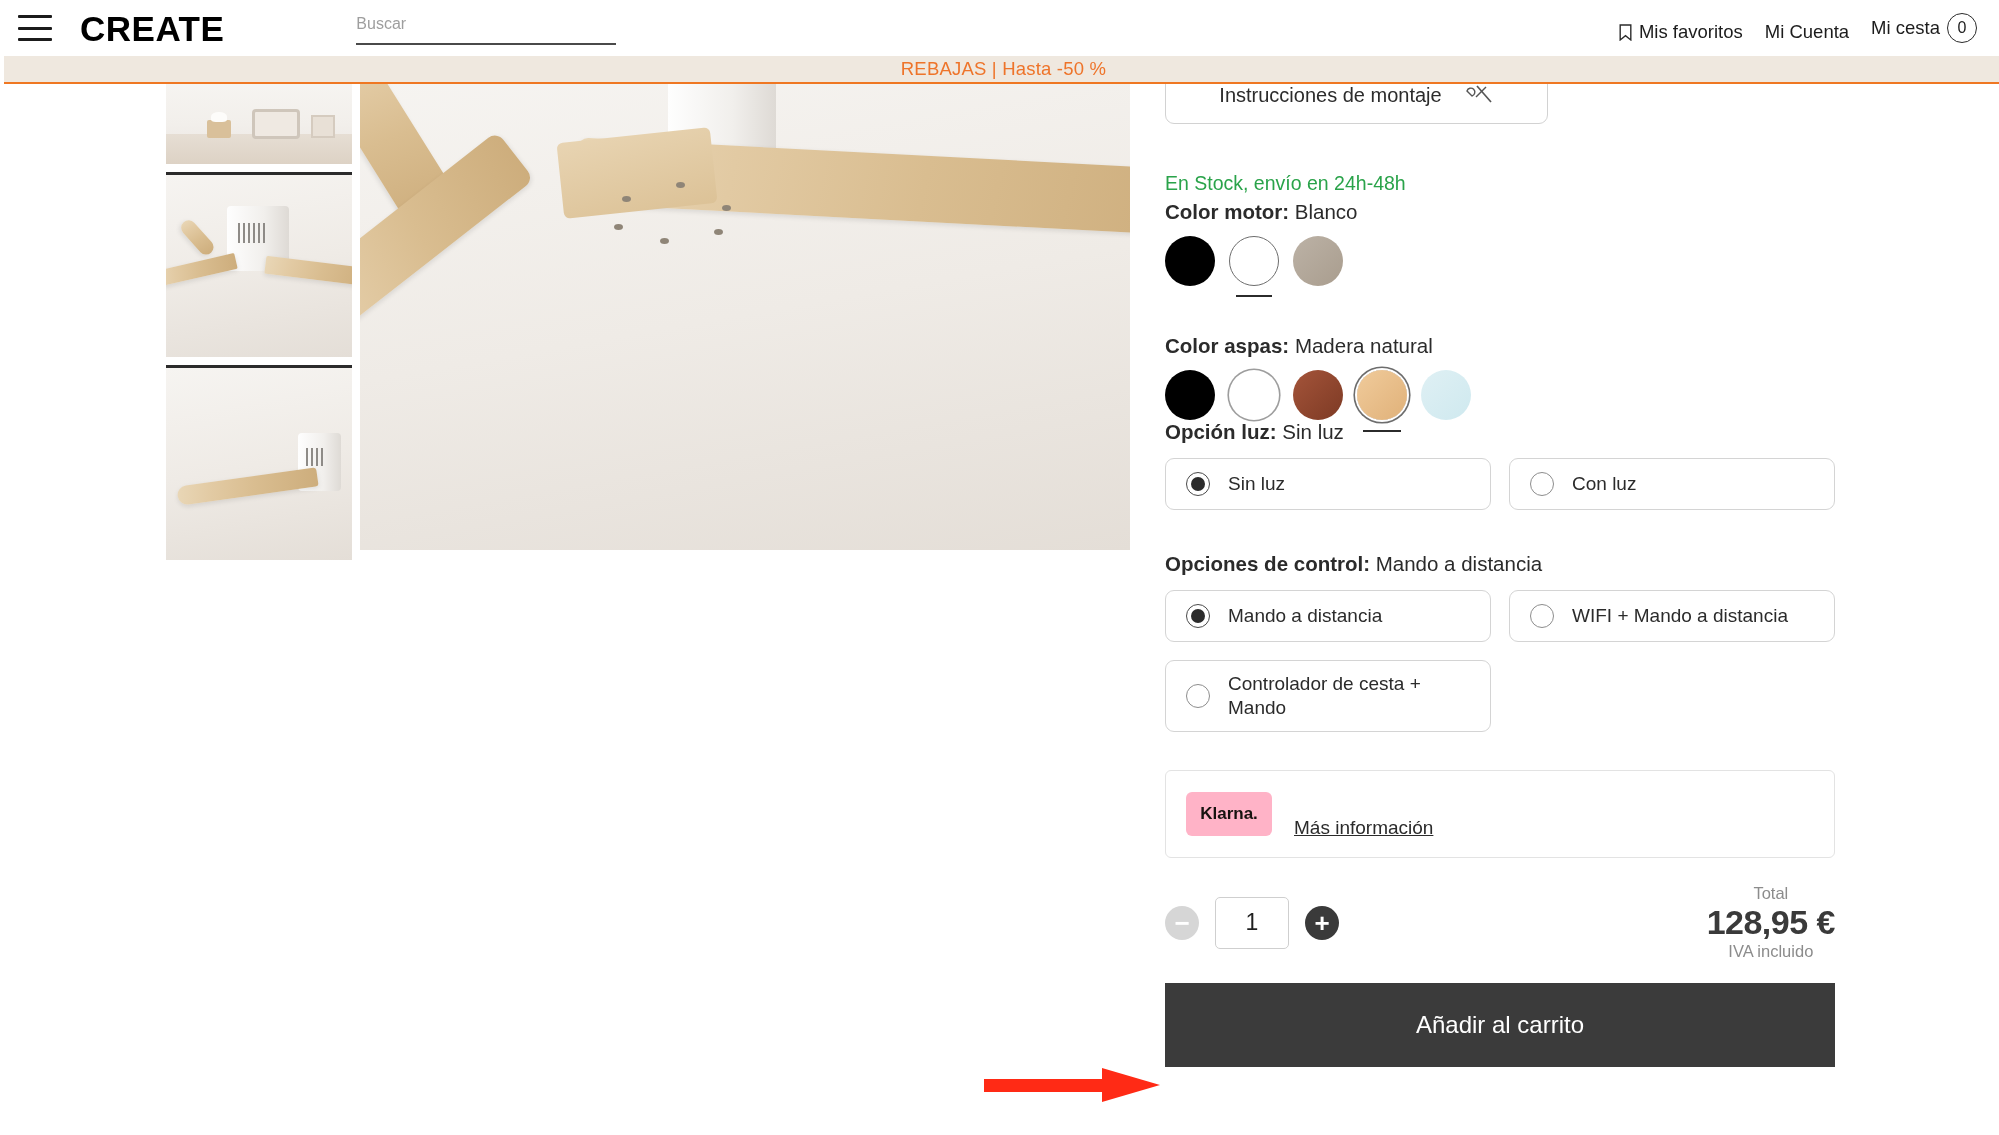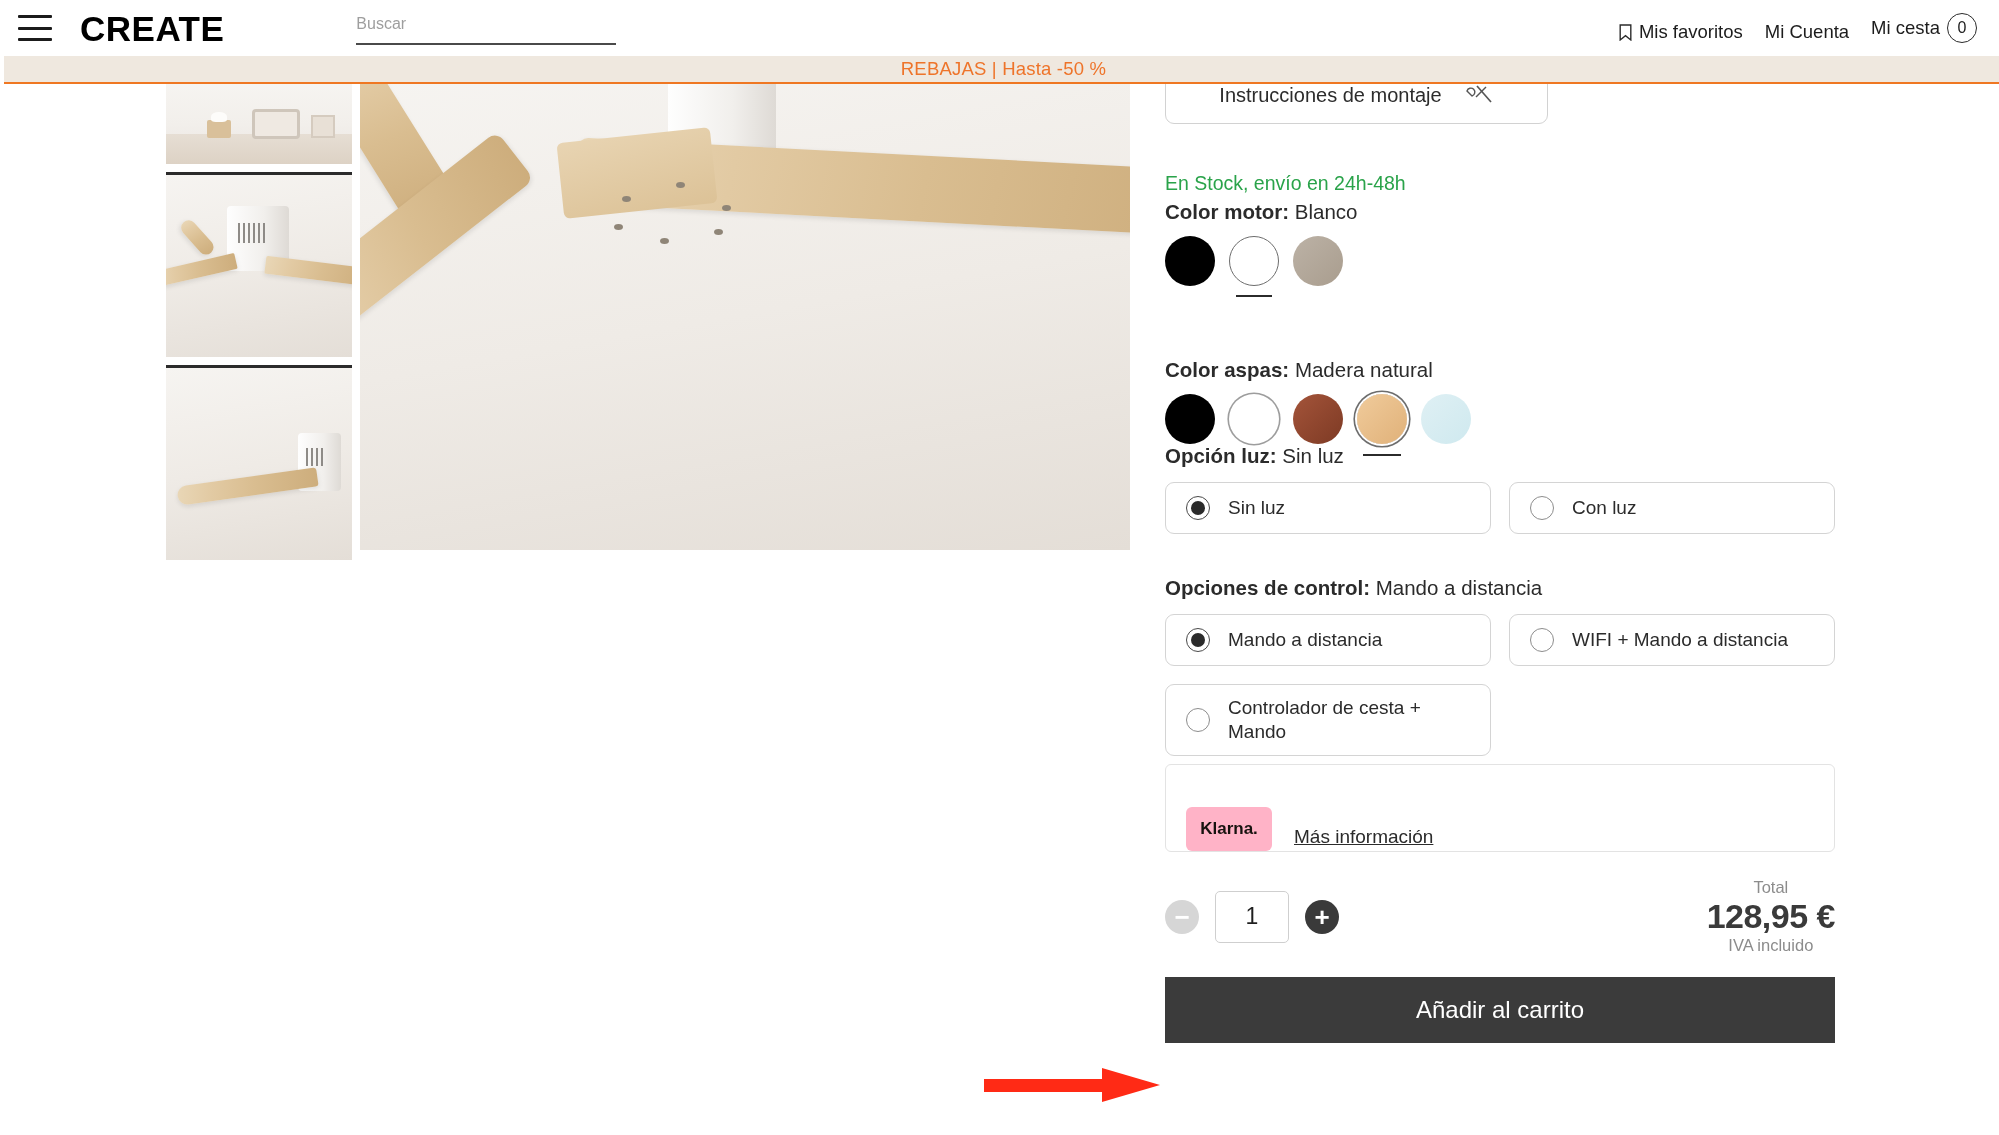--- a/index.html
+++ b/index.html
@@ -152,22 +152,22 @@
     flex:0 0 24px; display:flex; align-items:center; justify-content:center; background:#fff;
   }
   .radio-dot.on { border-color:#4a4a4a; }
   .radio-dot.on::after {
     content:""; width:14px; height:14px; border-radius:50%; background:#2b2b2b;
   }
   .radio-lbl { font-size:19px; color:#2b2b2b; line-height:1.24; }
 
   
   .klarna {
-    margin-top:8px; width:670px; height:88px; border:1.4px solid #e3e3e3;
-    border-radius:6px; display:flex; align-items:flex-end; padding:0 20px; gap:22px;
+    margin-top:38px; width:670px; height:88px; border:1.4px solid #e3e3e3;
+    border-radius:6px; display:flex; align-items:center; padding:0 20px; gap:22px;
   }
   .klarna-badge {
     width:86px; height:44px; background:#ffb3c7; border-radius:6px;
     display:flex; align-items:center; justify-content:center;
     font-size:17px; font-weight:bold; color:#17120f;
   }
   .klarna-txt { font-size:19px; color:#2b2b2b; line-height:1.5; }
   .klarna-link { text-decoration:underline; cursor:pointer; color:#2b2b2b; display:inline-block; }
 
   
@@ -183,21 +183,21 @@
     width:74px; height:52px; border:1.4px solid #cfcfcf; border-radius:5px;
     margin:0 16px; text-align:center; font-size:23px; color:#1f1f1f;
     font-family:"Liberation Sans", sans-serif; outline:none; background:#fff;
   }
   .total-block { margin-left:auto; text-align:center; }
   .total-lbl { font-size:16.5px; color:#8c8c8c; }
   .total-amt { font-size:34px; font-weight:bold; color:#3a3a3a; line-height:1.15; letter-spacing:-0.5px; }
   .total-sub { font-size:16.5px; color:#8c8c8c; }
 
   .cart-btn {
-    margin-top:22px; width:670px; height:66px; background:#3b3b3b; color:#fff;
+    margin-top:22px; width:670px; height:84px; background:#3b3b3b; color:#fff;
     border:none; font-size:24px; cursor:pointer; display:flex;
     align-items:center; justify-content:center; font-family:"Liberation Sans", sans-serif;
   }
 
   
   .arrow { position:absolute; left:984px; top:1068px; width:176px; height:34px; z-index:40; }
 </style>
 </head>
 <body>
 
@@ -307,21 +307,21 @@
         <b>Color motor:</b>
         <span>Blanco</span>
       </div>
       <div class="swatch-row">
         <div class="swatch sw-black"></div>
         <div class="swatch sw-white outline sel"></div>
         <div class="swatch sw-taupe"></div>
       </div>
     </div>
 
-    <div style="margin-top:72px;">
+    <div style="margin-top:48px;">
       <div class="opt-label">
         <b>Color aspas:</b>
         <span>Madera natural</span>
       </div>
       <div class="swatch-row">
         <div class="swatch sw-black"></div>
         <div class="swatch sw-white ring"></div>
         <div class="swatch sw-dwood"></div>
         <div class="swatch sw-nwood sel ring2"></div>
         <div class="swatch sw-blue"></div>

